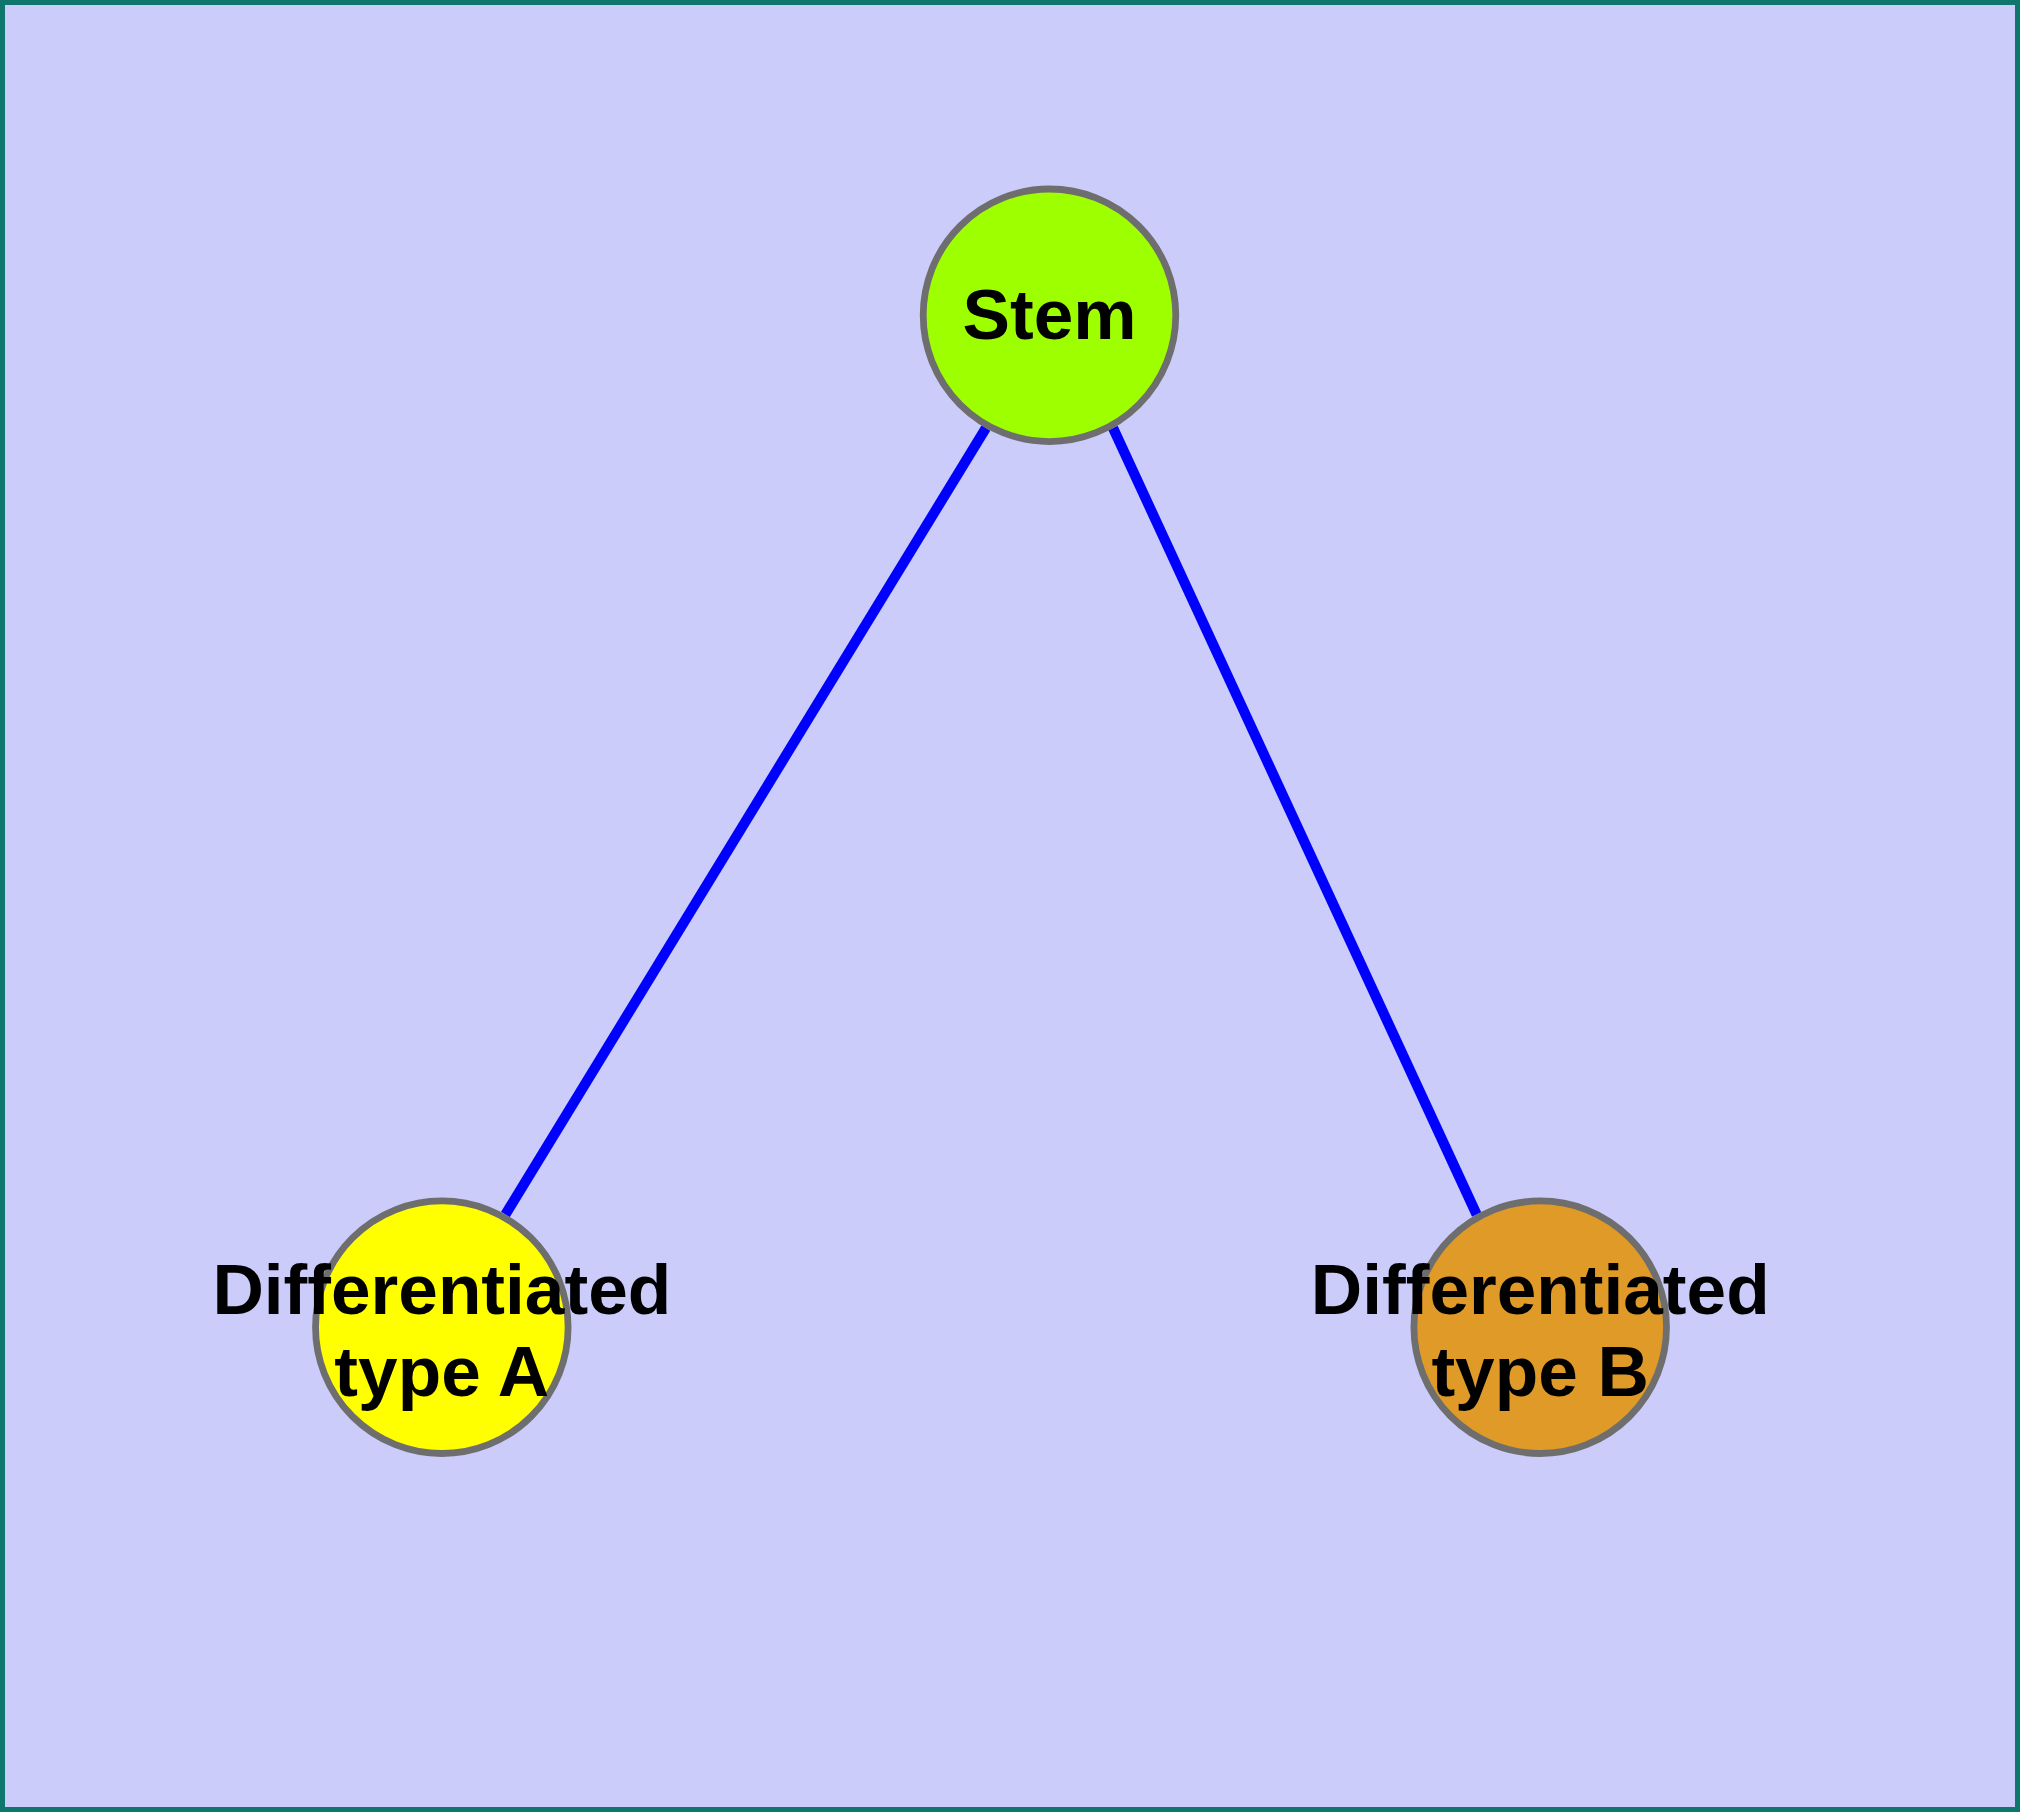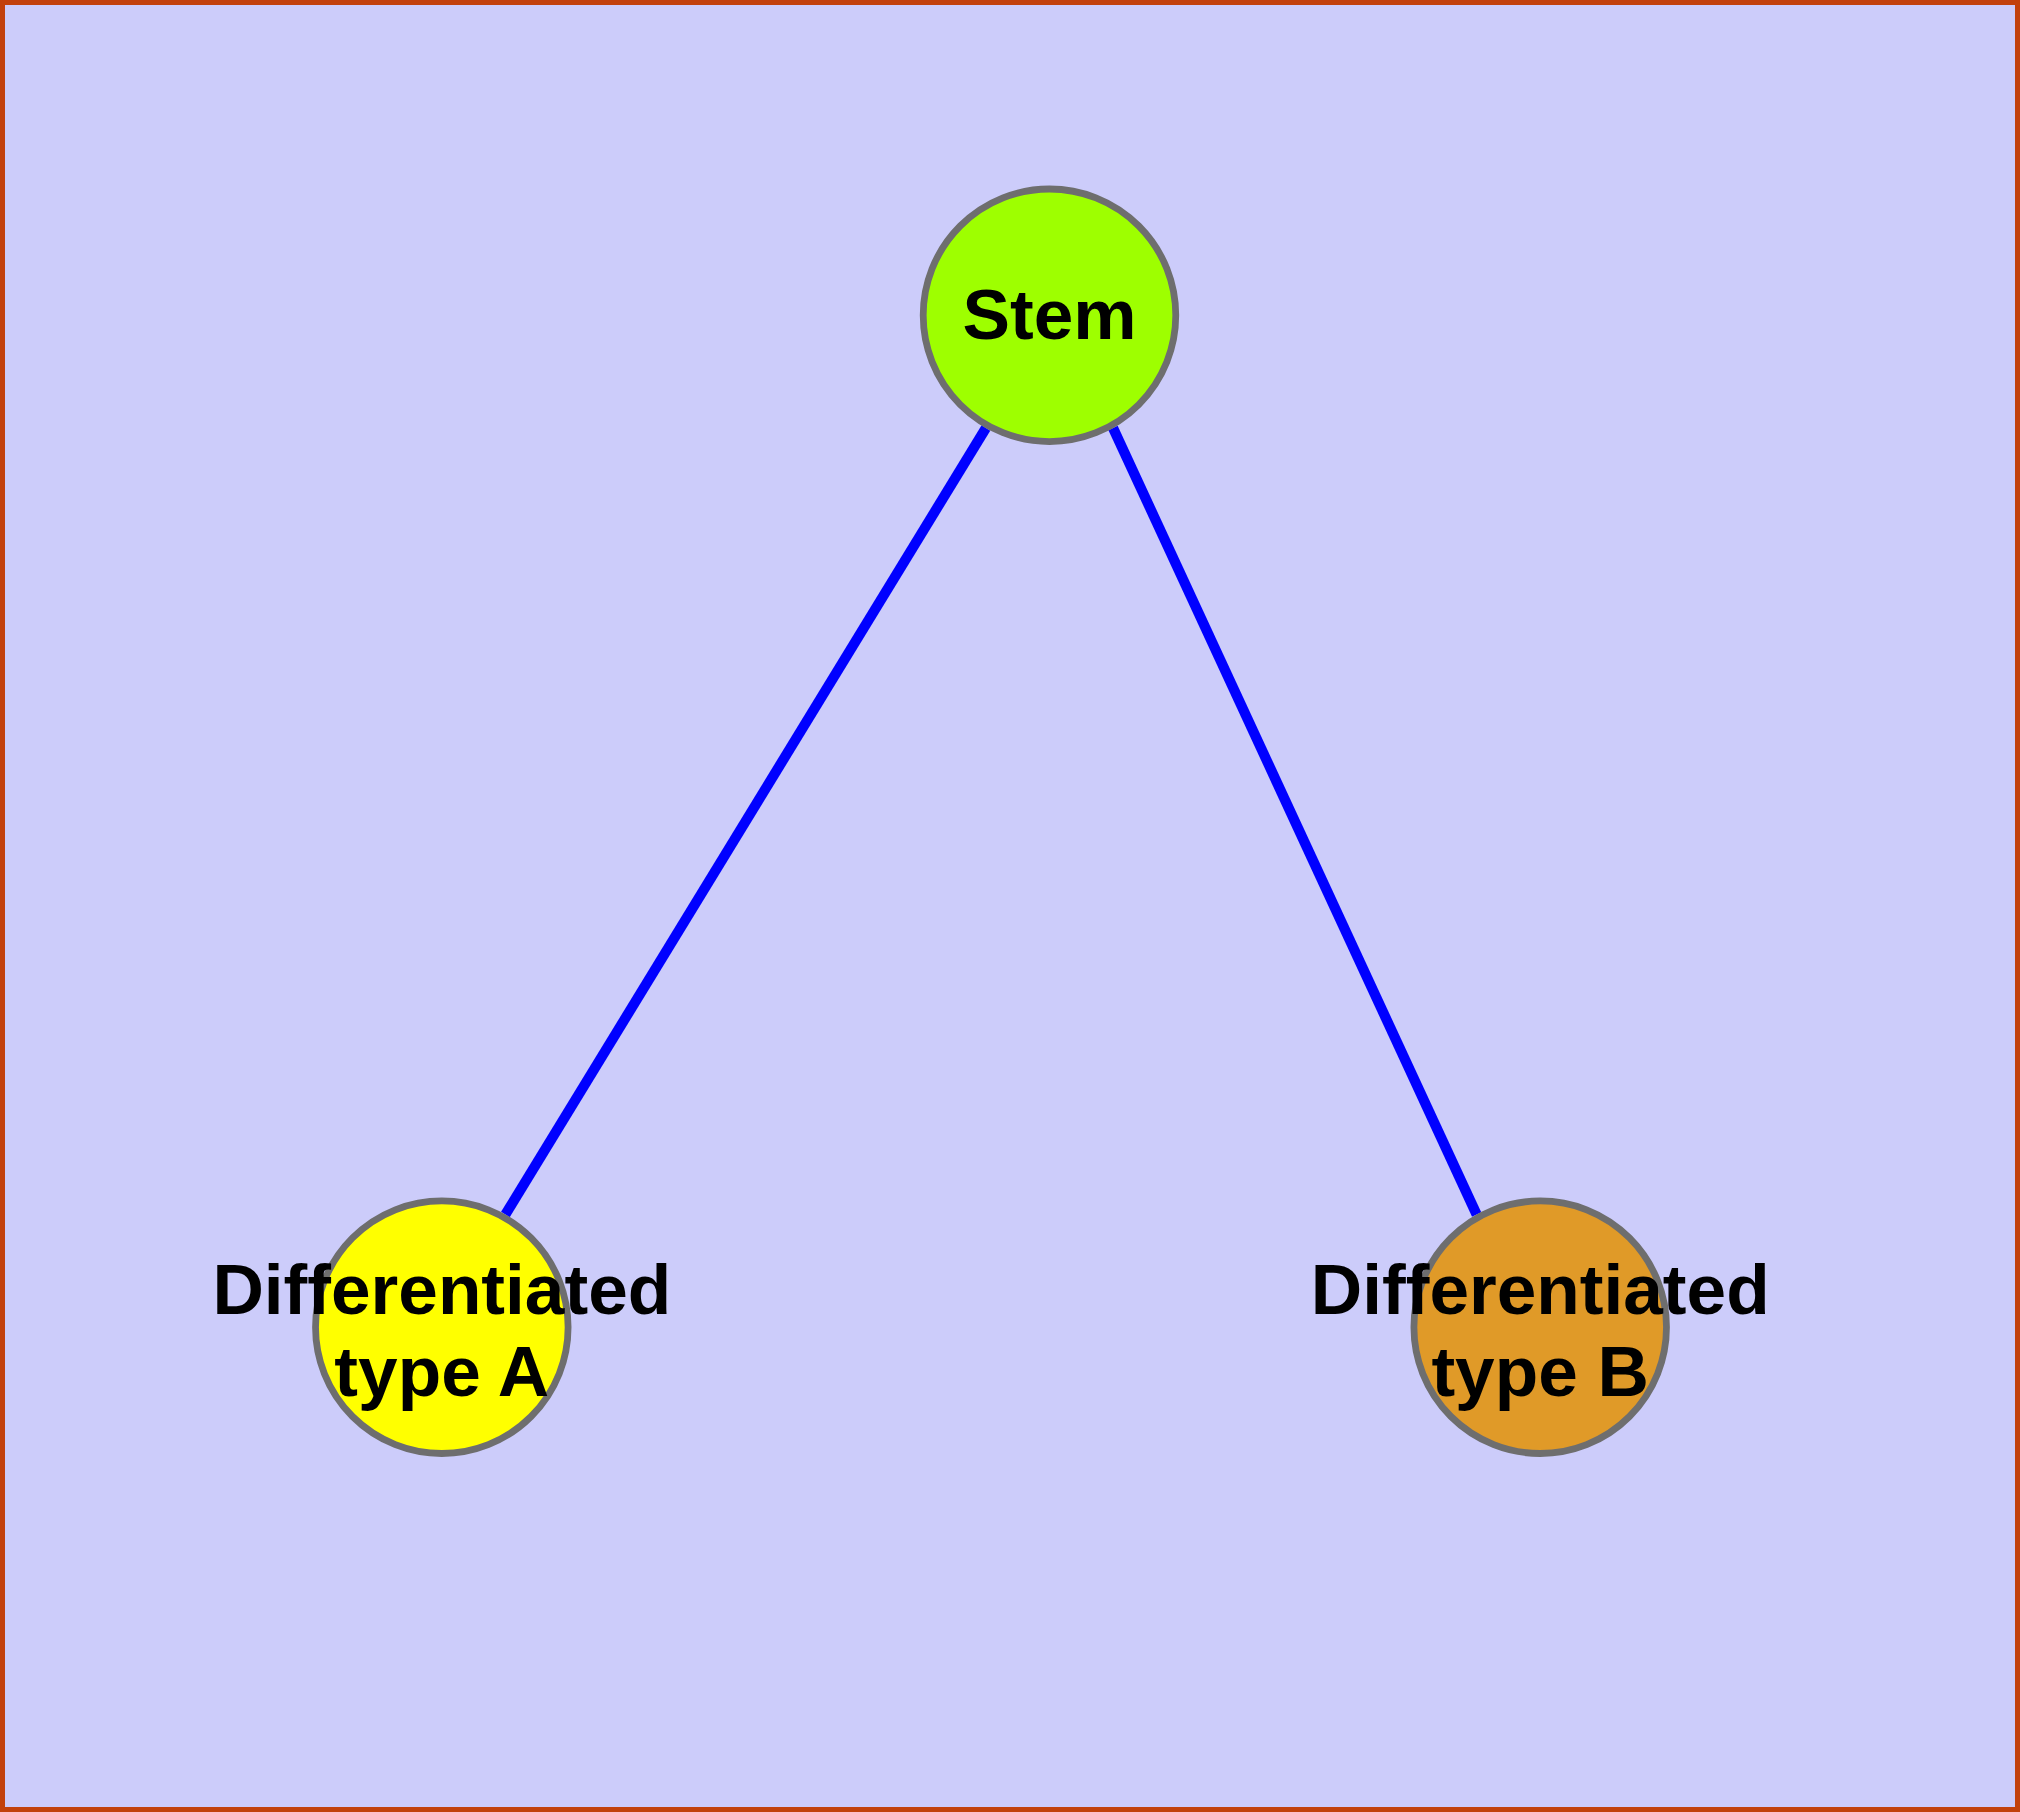--- a/index.html
+++ b/index.html
@@ -11,21 +11,21 @@
   body {
     width: 2021px;
     height: 1812px;
     overflow: hidden;
     font-family: "Liberation Sans", sans-serif;
   }
   #canvas {
     position: relative;
     width: 2021px;
     height: 1812px;
-    background: #c2410c;
+    background: #0f766e;
   }
   #plot-area {
     position: absolute;
     left: 5.1px;
     top: 5.1px;
     width: 2010px;
     height: 1802px;
     background: #ccccfa;
   }
   #graph-svg {

